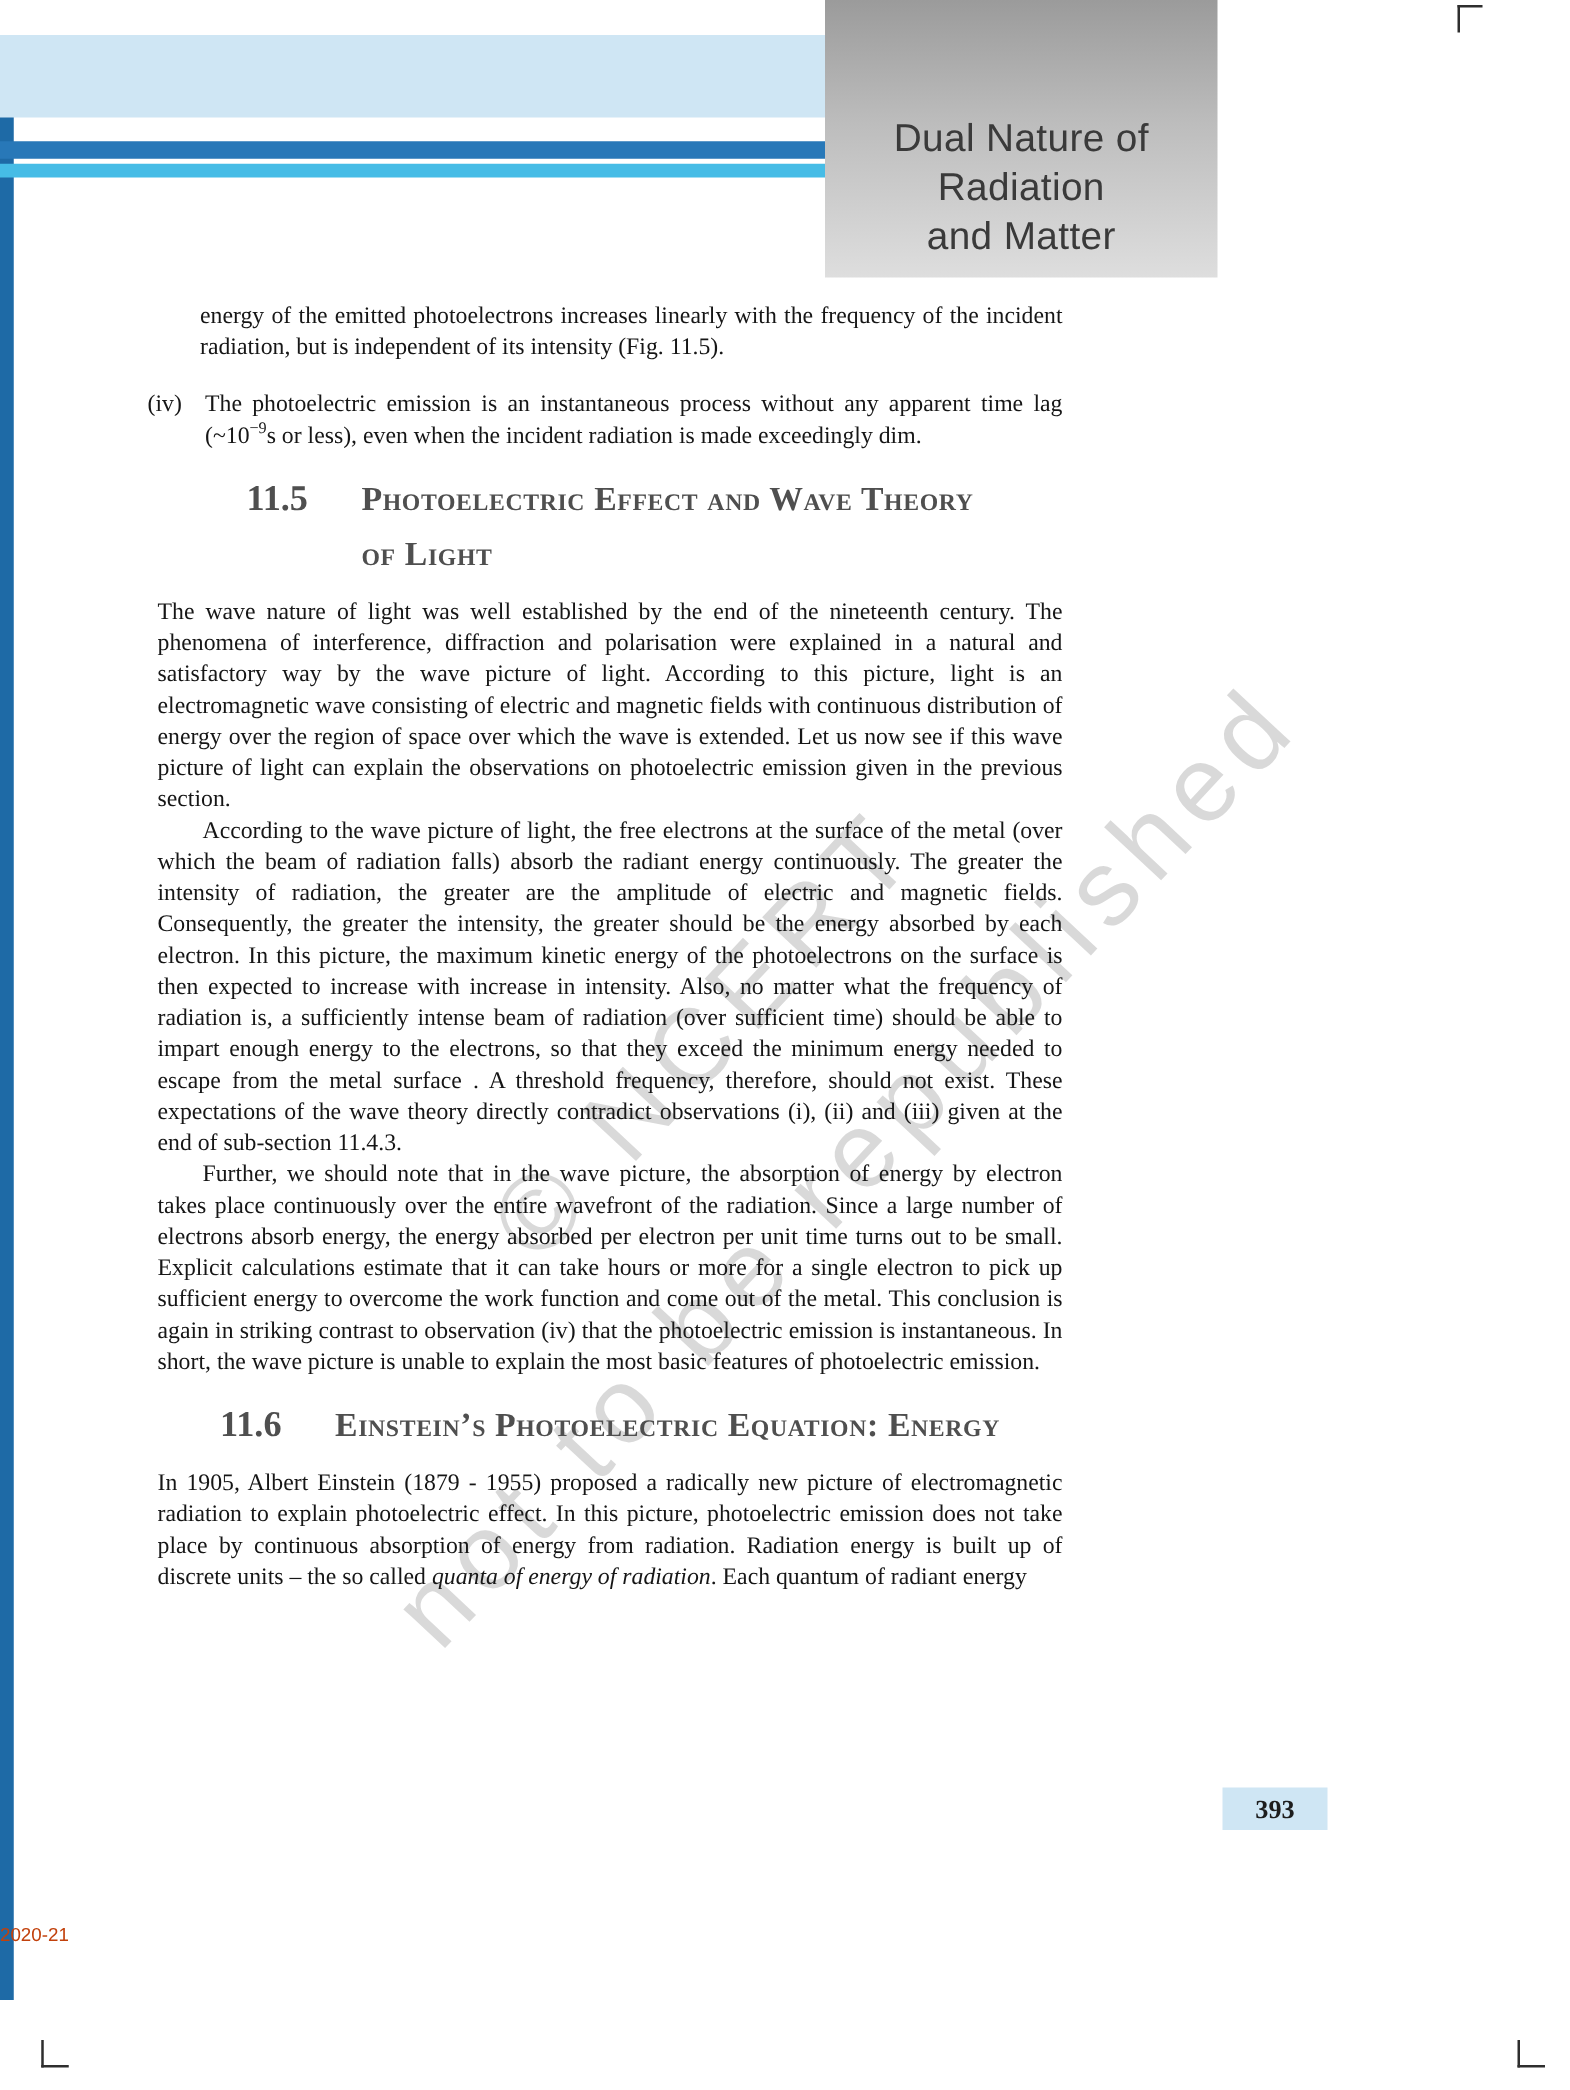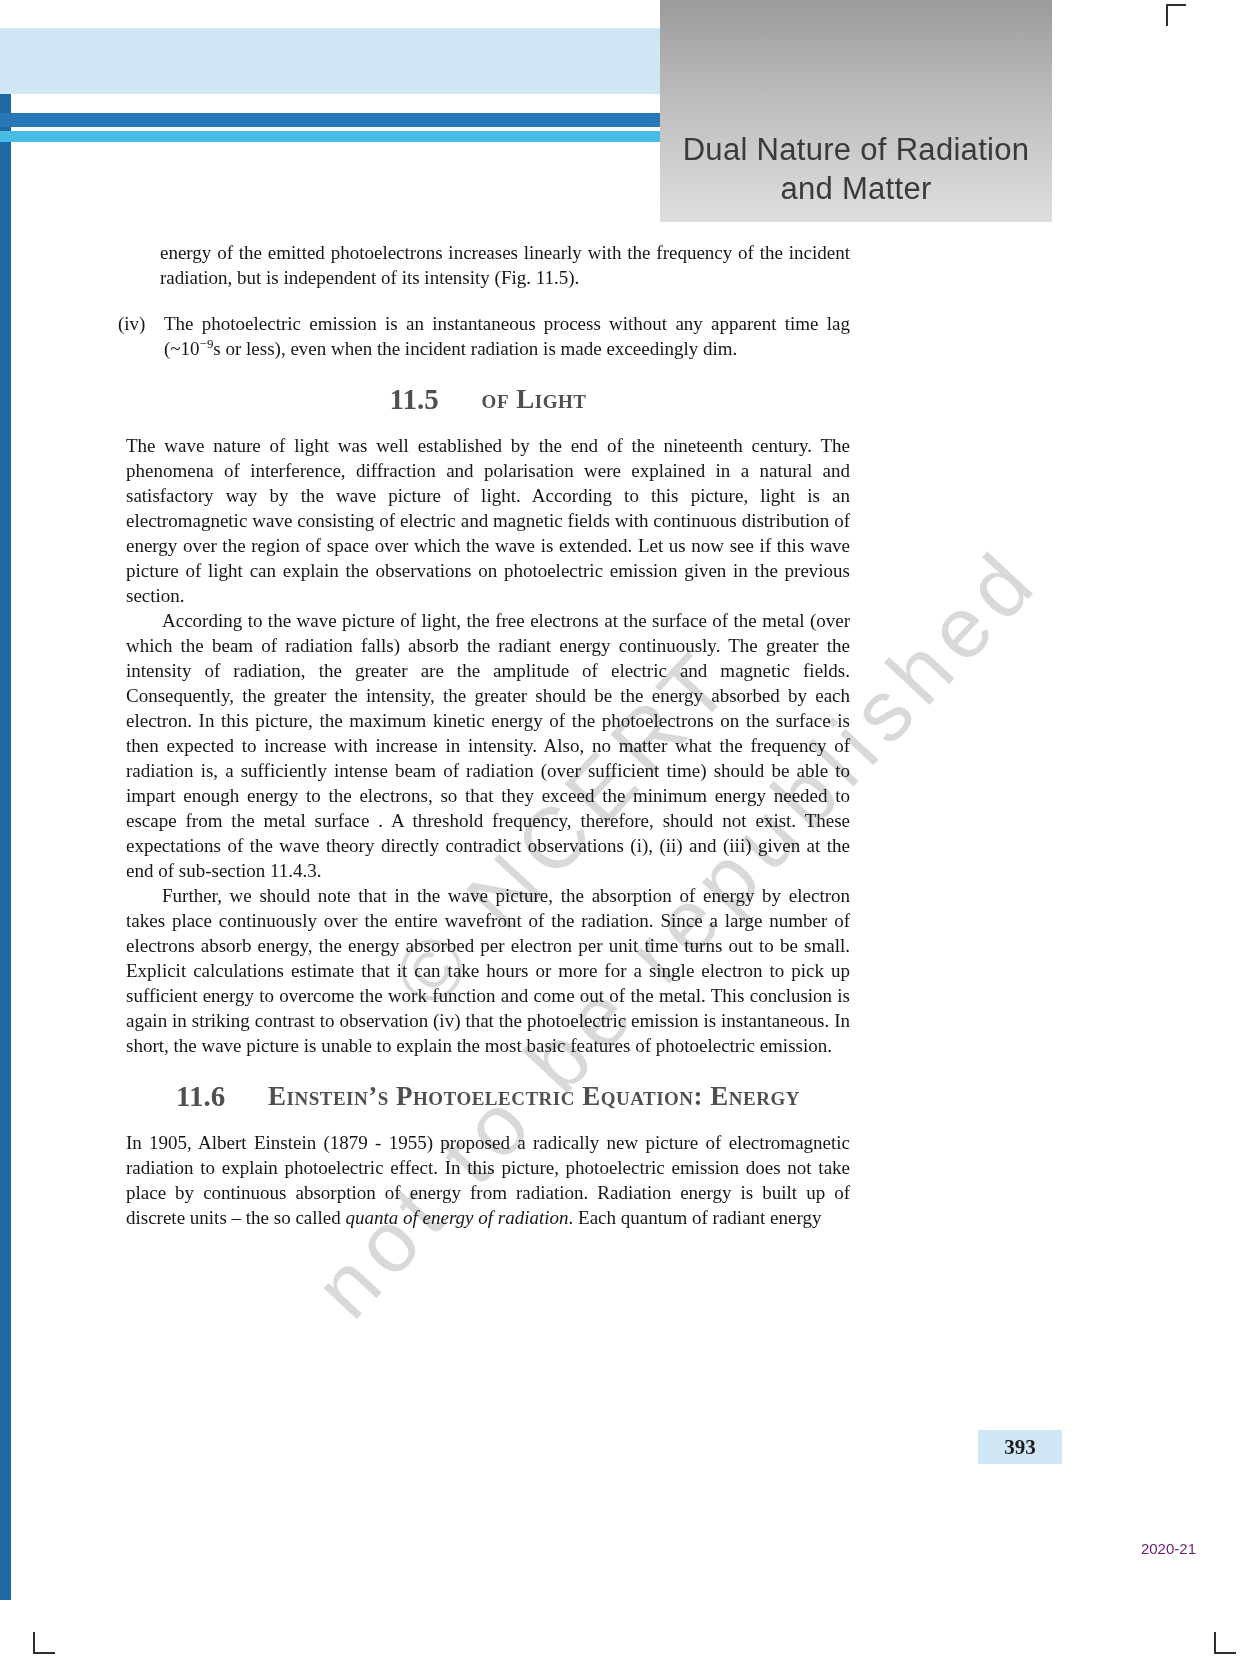--- a/index.html
+++ b/index.html
@@ -6,21 +6,21 @@
   html,body { background:#ffffff; }
   .page {
     position:relative; width:1256px; height:1672px; background:#ffffff;
     overflow:hidden; font-family:"Liberation Serif", serif;
   }
   .left-bar { position:absolute; left:0; top:28px; width:11px; height:1572px; background:#1e6aa6; }
   .top-band { position:absolute; left:0; top:28px; width:662px; height:66px; background:#cfe6f4; }
   .stripe-blue { position:absolute; left:0; top:113px; width:662px; height:14px; background:#2878b8; }
   .stripe-cyan { position:absolute; left:0; top:131px; width:662px; height:11px; background:#46bce6; }
   .header-box {
-    position:absolute; left:660px; top:0; width:392px; height:222px; z-index:2;
+    position:absolute; left:660px; top:0; width:314px; height:222px; z-index:2;
     background:linear-gradient(180deg,#9b9b9b 0%,#bdbdbd 45%,#dedede 100%);
     display:flex; flex-direction:column; justify-content:flex-end; align-items:center;
     padding-bottom:14px;
   }
   .header-title {
     font-family:"Liberation Sans", sans-serif; font-size:31px; line-height:39px;
     color:#3a3a3a; text-align:center; letter-spacing:0.3px;
   }
   .watermark {
     position:absolute; left:130px; top:430px; width:980px; height:900px; z-index:1;
@@ -44,22 +44,22 @@
   .sec-title { font-variant:small-caps; font-size:27px; line-height:44px; letter-spacing:0.5px; }
   .sec-title div { white-space:nowrap; }
   sup { font-size:0.68em; vertical-align:super; line-height:0; }
   .it { font-style:italic; }
   .badge {
     position:absolute; left:978px; top:1430px; width:84px; height:34px; z-index:2;
     background:#cfe6f4; display:flex; align-items:center; justify-content:center;
     font-size:21px; font-weight:600; color:#1d1d1d;
   }
   .footer {
-    position:absolute; left:16px; top:1540px; width:1180px; text-align:right; z-index:2;
-    font-family:"Liberation Sans", sans-serif; font-size:15px; color:#701a75;
+    position:absolute; left:0; top:1540px; width:1180px; text-align:left; z-index:2;
+    font-family:"Liberation Sans", sans-serif; font-size:15px; color:#c2410c;
   }
   .crop { position:absolute; z-index:3; }
   .crop.tr { left:1166px; top:4px;     width:20px; height:22px; border-left:2.5px solid #2e2e2e; border-top:2.5px solid #2e2e2e; }
   .crop.bl { left:33px;   top:1632px;  width:22px; height:22px; border-left:2.5px solid #2e2e2e; border-bottom:2.5px solid #2e2e2e; }
   .crop.br { left:1214px; top:1632px;  width:22px; height:22px; border-left:2.5px solid #2e2e2e; border-bottom:2.5px solid #2e2e2e; }
 </style>
 </head>
 <body>
 
 <div class="page">
@@ -86,20 +86,21 @@
     <p class="cont">energy of the emitted photoelectrons increases linearly with the frequency of the incident radiation, but is independent of its intensity (Fig. 11.5).</p>
 
     <div class="list-item">
       <div class="list-marker">(iv)</div>
       <div class="list-text"><span>The photoelectric emission is an instantaneous process without any apparent time lag (~10</span><sup>−9</sup><span>s or less), even when the incident radiation is made exceedingly dim.</span></div>
     </div>
 
     <div class="sec-heading">
       <div class="sec-num">11.5</div>
       <div class="sec-title">
+        <div>Photoelectric Effect and Wave Theory</div>
         <div>of Light</div>
       </div>
     </div>
 
     <p class="para">The wave nature of light was well established by the end of the nineteenth century. The phenomena of interference, diffraction and polarisation were explained in a natural and satisfactory way by the wave picture of light. According to this picture, light is an electromagnetic wave consisting of electric and magnetic fields with continuous distribution of energy over the region of space over which the wave is extended. Let us now see if this wave picture of light can explain the observations on photoelectric emission given in the previous section.</p>
     <p class="para indent">According to the wave picture of light, the free electrons at the surface of the metal (over which the beam of radiation falls) absorb the radiant energy continuously. The greater the intensity of radiation, the greater are the amplitude of electric and magnetic fields. Consequently, the greater the intensity, the greater should be the energy absorbed by each electron. In this picture, the maximum kinetic energy of the photoelectrons on the surface is then expected to increase with increase in intensity. Also, no matter what the frequency of radiation is, a sufficiently intense beam of radiation (over sufficient time) should be able to impart enough energy to the electrons, so that they exceed the minimum energy needed to escape from the metal surface . A threshold frequency, therefore, should not exist. These expectations of the wave theory directly contradict observations (i), (ii) and (iii) given at the end of sub-section 11.4.3.</p>
     <p class="para indent">Further, we should note that in the wave picture, the absorption of energy by electron takes place continuously over the entire wavefront of the radiation. Since a large number of electrons absorb energy, the energy absorbed per electron per unit time turns out to be small. Explicit calculations estimate that it can take hours or more for a single electron to pick up sufficient energy to overcome the work function and come out of the metal. This conclusion is again in striking contrast to observation (iv) that the photoelectric emission is instantaneous. In short, the wave picture is unable to explain the most basic features of photoelectric emission.</p>
 
     <div class="sec-heading">
       <div class="sec-num">11.6</div>

